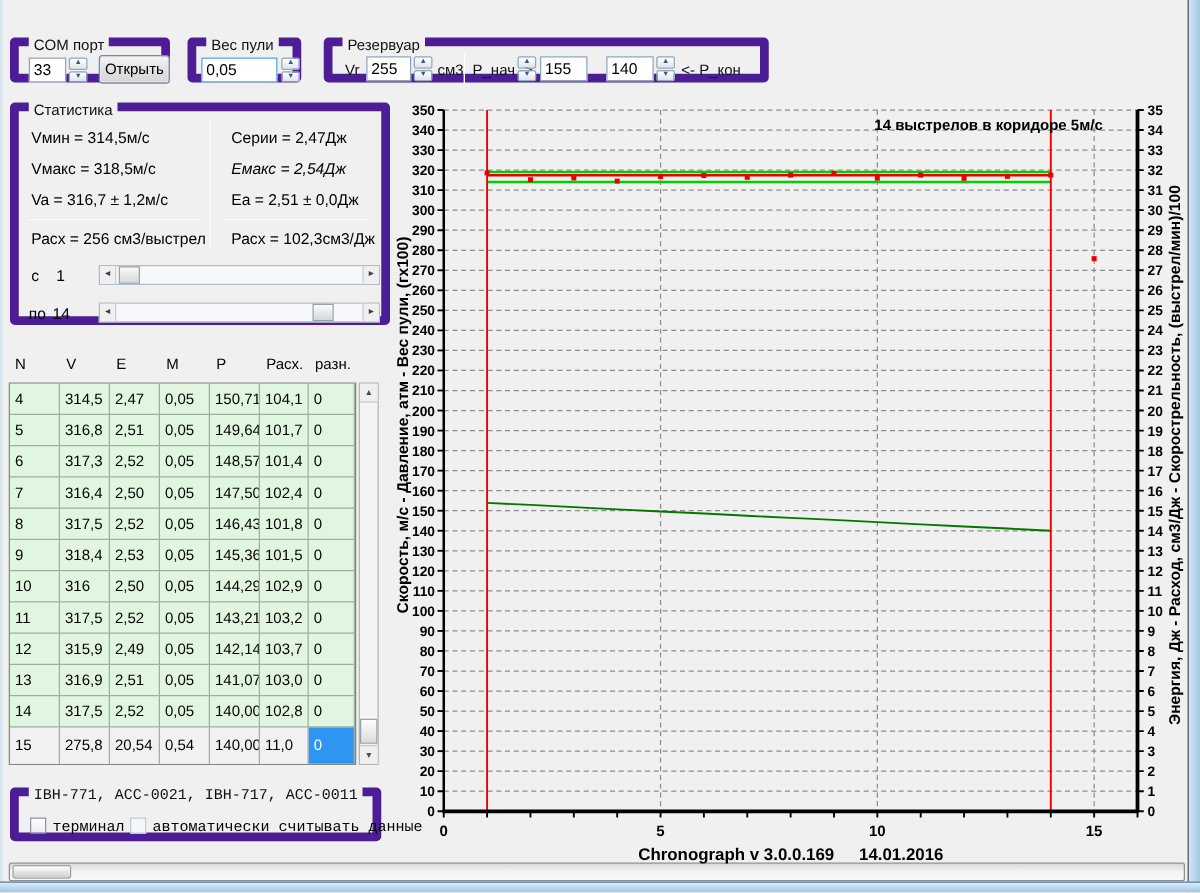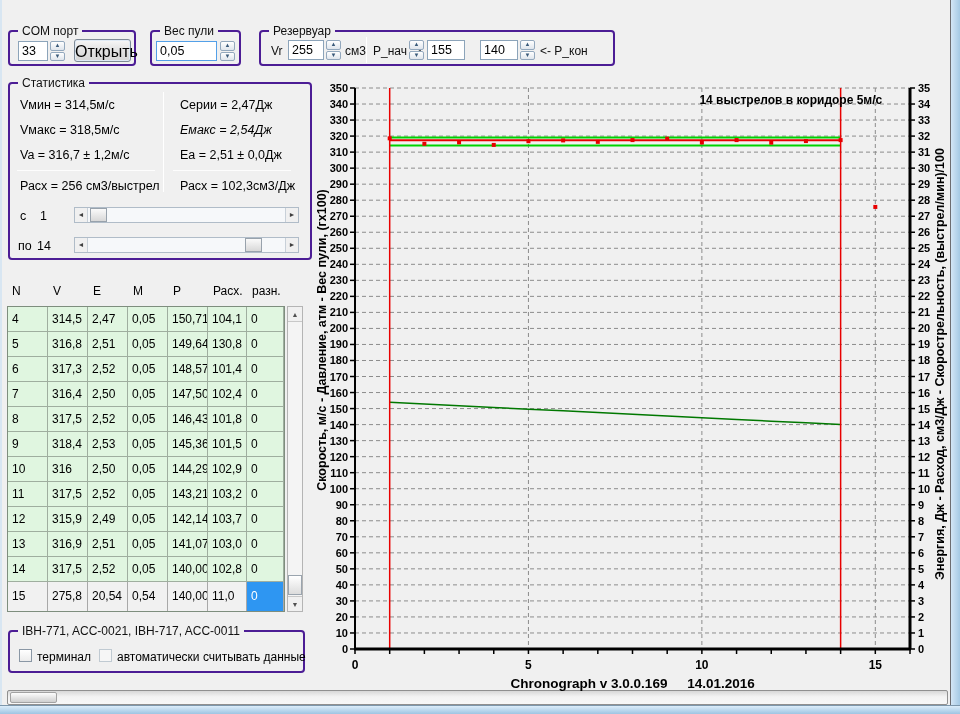--- a/index.html
+++ b/index.html
@@ -7,34 +7,34 @@
   body { font-family:"Liberation Sans", sans-serif; background:#e8e8e8; }
   #win { position:relative; width:960px; height:714px; background:#f0f0f0; overflow:hidden; }
 
   
   #menubar { position:absolute; left:0; top:0; width:951px; height:19px;
     background:linear-gradient(#ffffff, #eef1f8 55%, #dde2f0); border-bottom:1px solid #98a0b4;
     white-space:nowrap; }
   .menu-item { display:inline-block; padding:2px 10px 0 10px; font-size:12.5px; color:#111; height:19px; cursor:default; }
 
   
-  .group { position:absolute; border:2px solid #4c1d95; border-radius:4px; }
+  .group { position:absolute; border:7px solid #4c1d95; border-radius:4px; }
   .group-label { position:absolute; top:-8px; left:8px; background:#f0f0f0; padding:0 4px; font-size:12px; color:#111; white-space:nowrap; }
 
   .txt { position:absolute; height:20px; border:1px solid #8ca4ba; background:#fff; font-family:"Liberation Sans",sans-serif;
     font-size:12.5px; padding:0 3px; color:#000; }
   .txt.focused { border:1px solid #53a0e8; }
   .lbl { position:absolute; font-size:12px; color:#111; white-space:nowrap; }
 
   .spin { position:absolute; width:15px; height:20px; display:flex; flex-direction:column; gap:1px; }
   .spin > div { flex:1; border:1px solid #93a8bd; background:linear-gradient(#ffffff,#dfe5ec); border-radius:2px;
     font-size:6px; line-height:7px; text-align:center; color:#3a5a7a; cursor:default; }
 
   .btn { position:absolute; border:1px solid #7e8a96; border-radius:3px; background:linear-gradient(#f7f7f7,#e3e3e3 45%,#d6d6d6);
-    font-size:16px; text-align:center; padding-top:3px; cursor:default; box-shadow:0 0 0 1px #dfeaf5 inset; }
+    font-size:12px; text-align:center; padding-top:3px; cursor:default; box-shadow:0 0 0 1px #dfeaf5 inset; }
 
   .vdiv { position:absolute; width:1px; background:#c2cbd5; border-right:1px solid #ffffff; }
   .hline { position:absolute; height:1px; background:#b9bdc2; border-bottom:1px solid #fdfdfd; }
 
   .stat { position:absolute; font-size:12.5px; color:#000; white-space:nowrap; }
 
   
   .slider { position:absolute; height:16px; border:1px solid #b0bcc8; background:#f6f8fa; }
   .sl-btn { position:absolute; top:0; width:13px; height:14px; background:#f0f0f0; text-align:center;
     font-size:7px; line-height:14px; color:#404040; cursor:default; }
@@ -183,21 +183,21 @@
         <div class="t-cell">150,71</div>
         <div class="t-cell">104,1</div>
         <div class="t-cell">0</div>
       </div>
       <div class="t-row">
         <div class="t-cell">5</div>
         <div class="t-cell">316,8</div>
         <div class="t-cell">2,51</div>
         <div class="t-cell">0,05</div>
         <div class="t-cell">149,64</div>
-        <div class="t-cell">130,8</div>
+        <div class="t-cell">101,7</div>
         <div class="t-cell">0</div>
       </div>
       <div class="t-row">
         <div class="t-cell">6</div>
         <div class="t-cell">317,3</div>
         <div class="t-cell">2,52</div>
         <div class="t-cell">0,05</div>
         <div class="t-cell">148,57</div>
         <div class="t-cell">101,4</div>
         <div class="t-cell">0</div>
@@ -283,21 +283,21 @@
         <div class="t-cell">11,0</div>
         <div class="t-cell t-cell-sel">0</div>
       </div>
     </div>
   <div class="scrollbar">
     <div class="sb-btn sb-up">▲</div>
     <div class="sb-thumb"></div>
     <div class="sb-btn sb-down">▼</div>
   </div>
 
-  <div class="group" style="left:8px; top:630px; width:297px; height:43px;">
+  <div class="group" style="left:8px; top:630px; width:297px; height:43px;font-family:Liberation Mono, monospace;">
     <span class="group-label">IBH-771, ACC-0021, IBH-717, ACC-0011</span>
     <span class="cb" style="left:9px; top:17px;"></span>
     <span class="cb-label" style="left:27px; top:18px;">терминал</span>
     <span class="cb disabled" style="left:89px; top:17px;"></span>
     <span class="cb-label disabled" style="left:107px; top:18px;">автоматически считывать данные</span>
   </div>
 
   <div class="pbar">
     <div class="pchunk"></div>
   </div>

